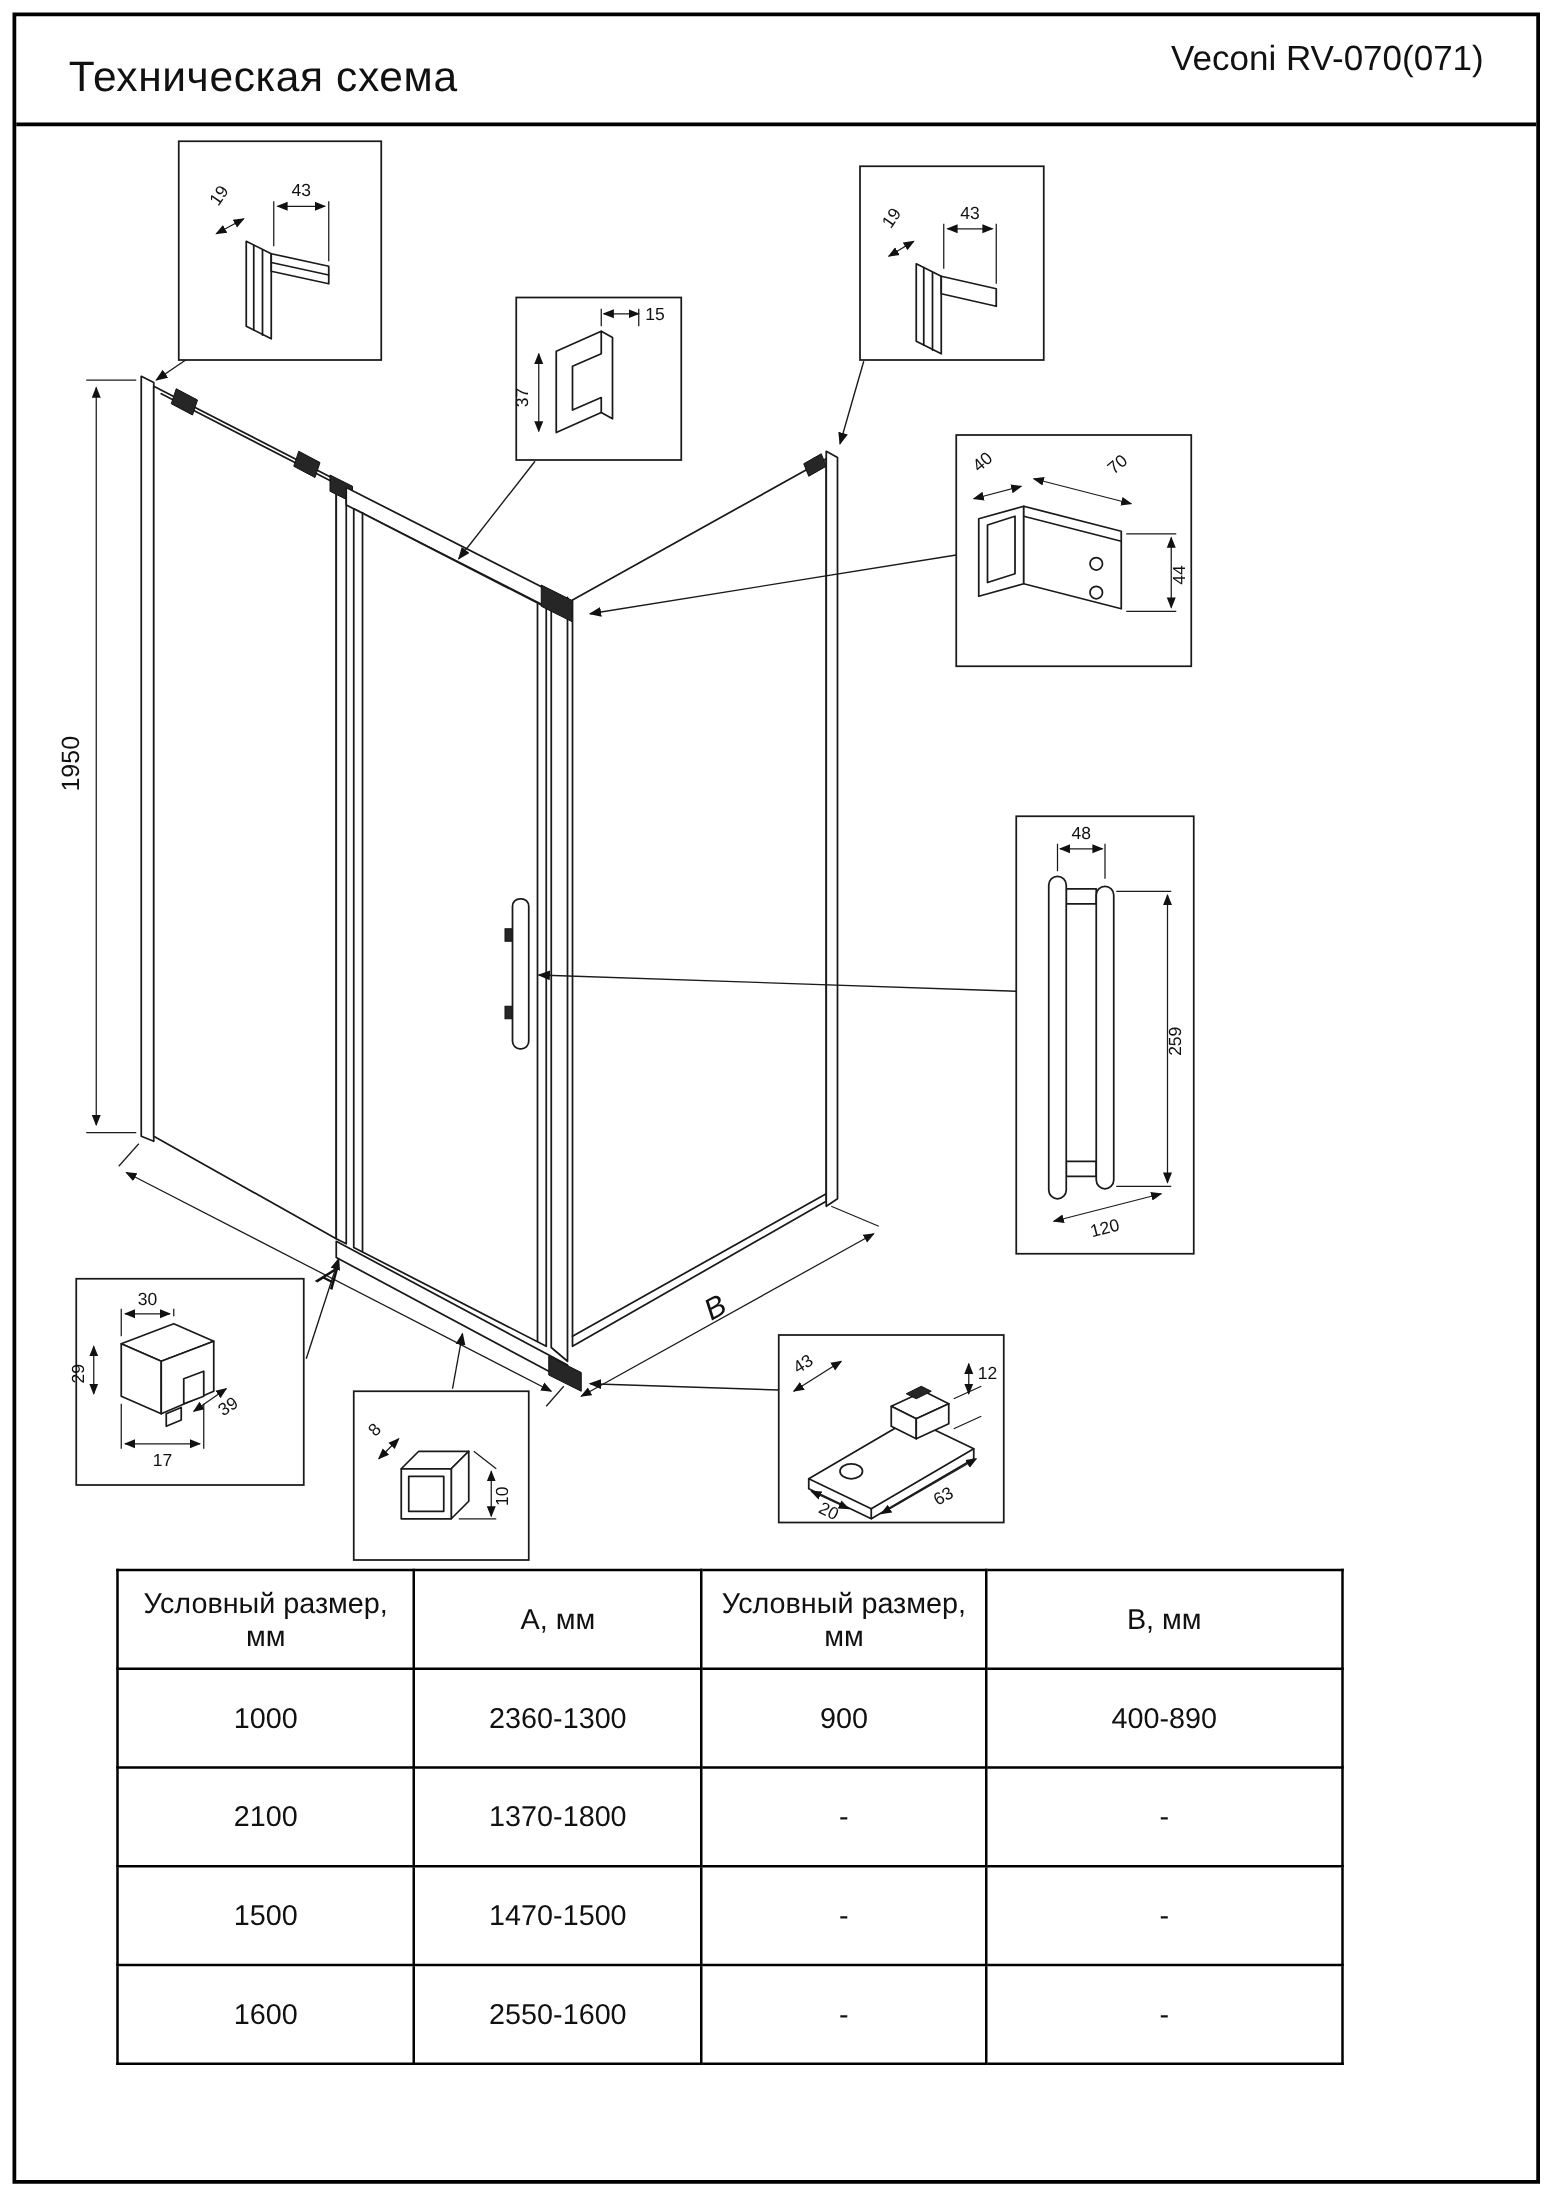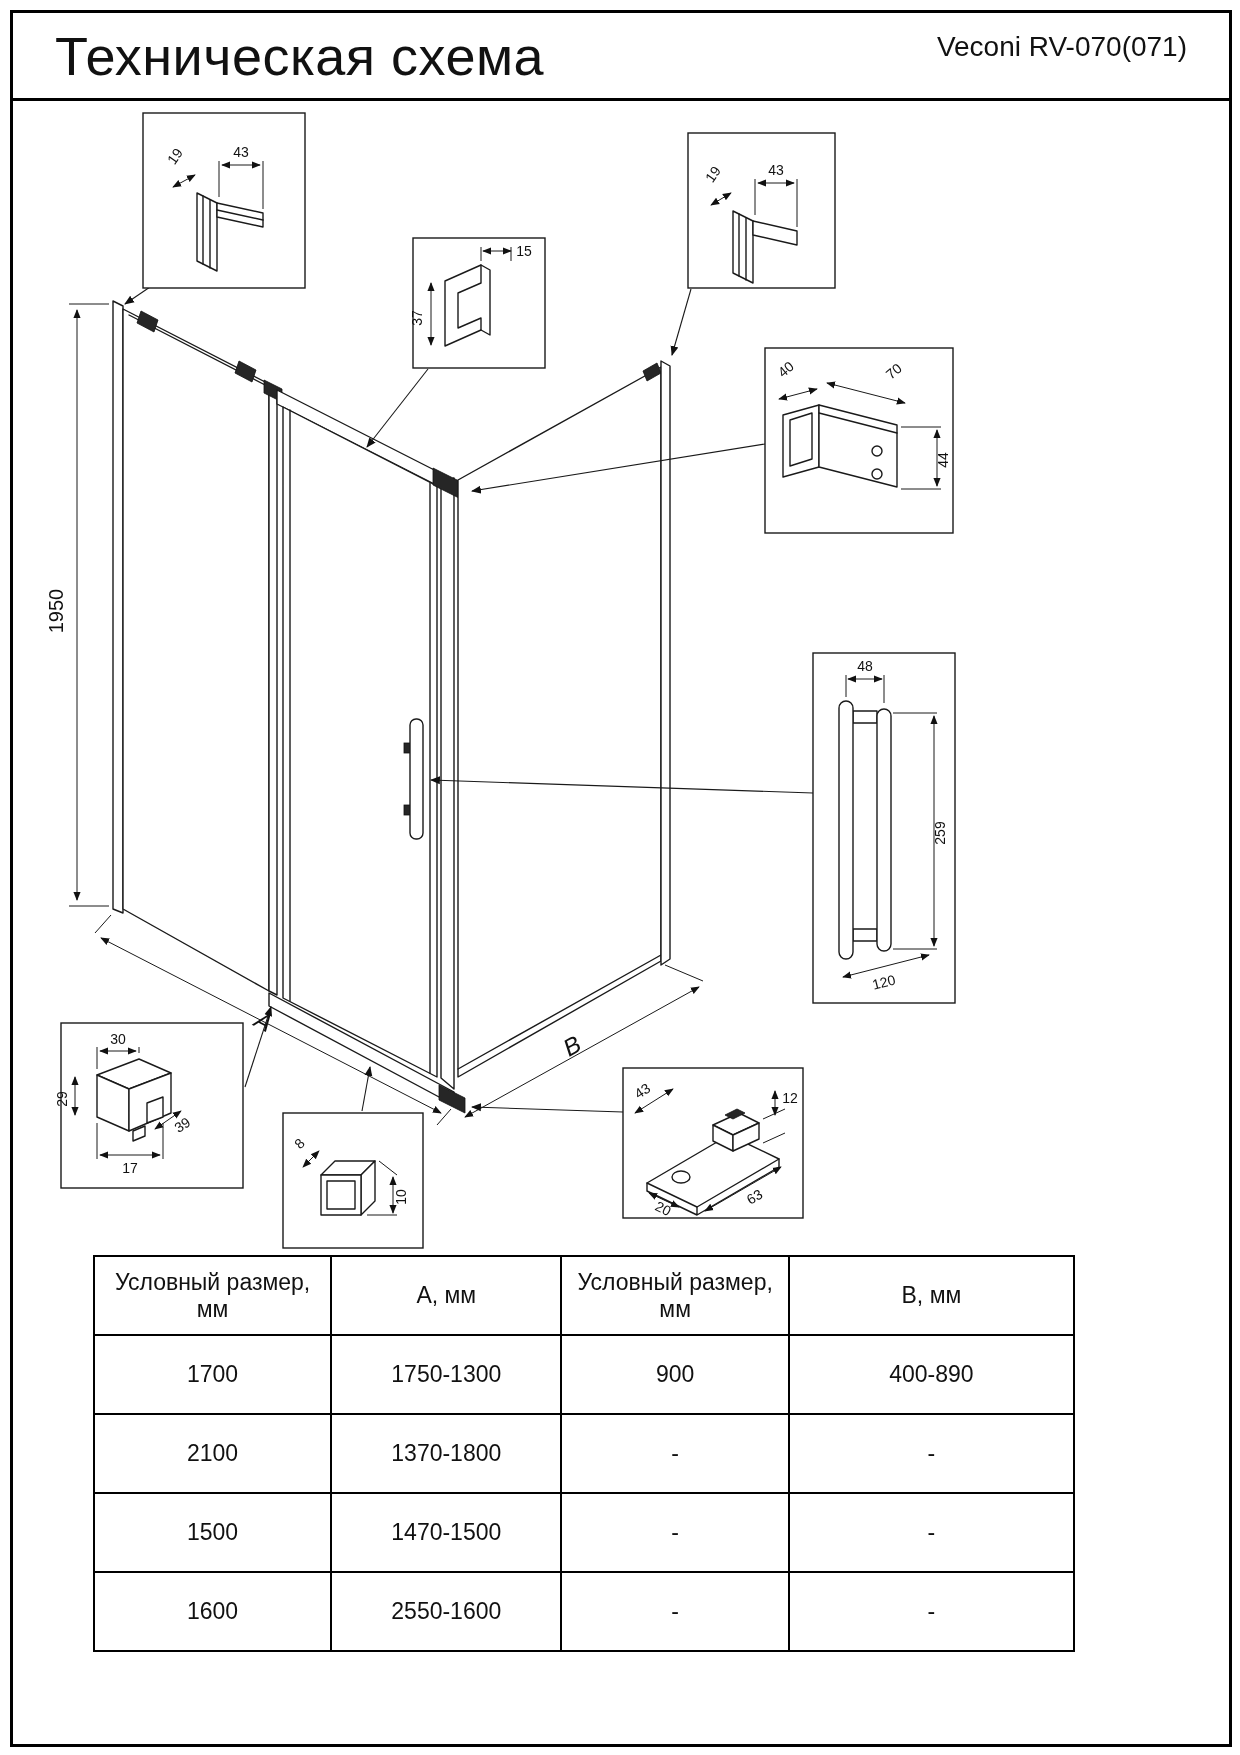--- a/index.html
+++ b/index.html
@@ -2,21 +2,21 @@
 <html><head>
 <meta charset="utf-8">
 <style>
   html,body{margin:0;padding:0;}
   body{
     width:1240px;height:1755px;background:#fff;position:relative;
     font-family:"Liberation Sans",sans-serif;color:#111;
   }
   .page{position:absolute;left:10px;top:10px;width:1216px;height:1731px;border:3px solid #000;background:#fff;}
   .hdr{position:absolute;left:0;top:0;width:100%;height:85px;}
-  .hdr .title{position:absolute;left:42px;top:12px;font-size:54px;letter-spacing:0.5px;}
+  .hdr .title{position:absolute;left:42px;top:30px;font-size:34px;letter-spacing:0.5px;}
   .hdr .model{position:absolute;right:42px;top:18px;font-size:28px;}
   .hdr-rule{position:absolute;left:0;top:85px;width:100%;height:3px;background:#000;}
   .draw{position:absolute;left:0;top:90px;width:1216px;height:1150px;}
   svg{display:block;}
   .ln{stroke:#1a1a1a;stroke-width:1.4;fill:none;stroke-linejoin:round;stroke-linecap:round;}
   .fw{stroke:#1a1a1a;stroke-width:1.4;fill:#fff;stroke-linejoin:round;}
   .dk{fill:#262626;stroke:#111;stroke-width:0.8;}
   .dim{stroke:#1a1a1a;stroke-width:1;fill:none;}
   .ldr{stroke:#1a1a1a;stroke-width:1.1;fill:none;}
   .dbox{fill:#fff;stroke:#1a1a1a;stroke-width:1.4;}
@@ -254,22 +254,22 @@
       <thead>
         <tr>
           <th>Условный размер, мм</th>
           <th>А, мм</th>
           <th>Условный размер, мм</th>
           <th>В, мм</th>
         </tr>
       </thead>
       <tbody>
         <tr>
-          <td>1700</td>
-          <td>1750-1300</td>
+          <td>1000</td>
+          <td>2360-1300</td>
           <td>900</td>
           <td>400-890</td>
         </tr>
         <tr>
           <td>2100</td>
           <td>1370-1800</td>
           <td>-</td>
           <td>-</td>
         </tr>
         <tr>

